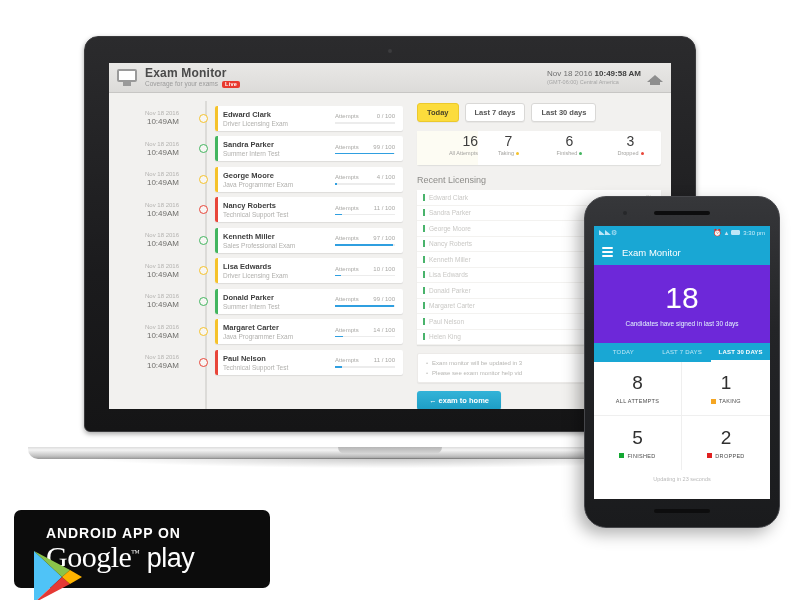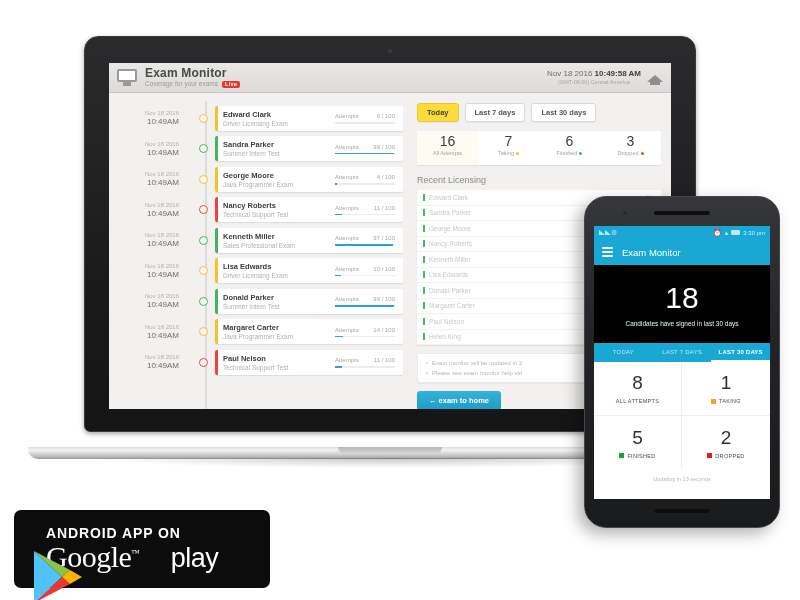--- a/index.html
+++ b/index.html
@@ -61,21 +61,21 @@
       border:2px solid #9a9a9a; border-radius:2px; background:#fff; }
   .monitor-icon .stand { position:absolute; left:6px; top:13px; width:8px; height:4px; background:#9a9a9a; }
   .hdr-titles { line-height: 1; }
   .hdr-title { font-size: 12px; font-weight: bold; color: #4a4a4a; letter-spacing: .2px; }
   .hdr-sub { font-size: 6.5px; color: #9a9a9a; margin-top: 2px; display:flex; align-items:center; gap:4px;}
   .live-badge {
     background: #e8392e; color: #fff; font-size: 5.5px; font-weight: bold;
     padding: 1px 3px; border-radius: 2px; letter-spacing: .3px;
   }
   .hdr-right { margin-left:auto; display:flex; align-items:center; gap:6px; }
-  .hdr-time { text-align: center; line-height: 1.25; margin-left: 35px; }
+  .hdr-time { text-align: left; line-height: 1.25; margin-left: 35px; }
   .hdr-time .t1 { font-size: 8px; color: #6f6f6f; }
   .hdr-time .t1 b { color:#3f3f3f; }
   .hdr-time .t2 { font-size: 5.5px; color: #a6a6a6; }
   .home-icon { width:16px; height:14px; position:relative; }
   .home-icon i { position:absolute; left:0; top:4px; width:0; height:0;
     border-left:8px solid transparent; border-right:8px solid transparent; border-bottom:7px solid #8e8e8e; }
   .home-icon u { position:absolute; left:3px; top:8px; width:10px; height:6px; background:#8e8e8e; }
 
   
   .app-body { display: flex; height: calc(100% - 30px); background: #f2f1ef; }
@@ -110,21 +110,21 @@
     font-size: 7.5px; font-weight: bold; color: #555; background: #fff;
     border: 1px solid #d9d8d6; border-radius: 3px; padding: 4px 9px;
     box-shadow: 0 1px 0 rgba(0,0,0,.04);
   }
   .rtab.active { background: #fcdc3c; border-color: #ecc92c; color: #4a4428; }
   .stats {
     display: flex; background: #fff; border-radius: 2px; box-shadow: 0 1px 1px rgba(0,0,0,.08);
     height: 34px; margin-bottom: 10px;
   }
   .stat { flex: 1; text-align: center; padding-top: 3px; }
-  .stat.first { background: #fdfcf3; }
+  .stat.first { background: #fdfcf3; text-align: right; }
   .stat .num { font-size: 14px; color: #3d3d3d; line-height: 1; }
   .stat .lbl { font-size: 5.5px; color: #a4a3a0; margin-top: 2px; }
   .stat .lbl i { display: inline-block; width: 3px; height: 3px; border-radius: 50%; margin-left: 2px; }
   .sec-title { font-size: 9px; color: #8d8c89; margin-bottom: 5px; }
   .act-list { background: #fff; box-shadow: 0 1px 1px rgba(0,0,0,.07); }
   .act { display: flex; align-items: center; height: 15.5px; padding: 0 6px;
          border-bottom: 1px solid #f3f2f0; font-size: 6.5px; color: #d2d1ce; }
   .act .tick { width: 2px; height: 7px; background: #49b36b; margin-right: 4px; }
   .act .nm { color: #c9c8c5; }
   .act .rt { margin-left: auto; color: #dbdad7; }
@@ -154,21 +154,21 @@
   .ph-status { height: 13px; background: #19a7d4; display: flex; align-items: center;
                padding: 0 5px; color: #cdeefa; font-size: 6px; }
   .ph-status .right { margin-left: auto; display: flex; align-items: center; gap: 3px; }
   .sig { display:inline-block; width:0; height:0; border-left:6px solid #bde6f7; border-top:5px solid transparent; }
   .wifi { font-size:7px; color:#bde6f7; }
   .batt { width:9px; height:5px; border:1px solid #bde6f7; border-radius:1px; position:relative; background:#bde6f7; }
   .ph-appbar { background: #19a7d4; height: 26px; display: flex; align-items: center; padding: 0 8px; }
   .hamburger { width: 11px; margin-right: 9px; }
   .hamburger span { display: block; height: 2px; background: #fff; margin: 2px 0; border-radius: 1px; }
   .ph-apptitle { color: #fff; font-size: 9.5px; }
-  .ph-hero { background: #000000; text-align: center; padding: 18px 0 16px; }
+  .ph-hero { background: #6d28d9; text-align: center; padding: 18px 0 16px; }
   .ph-hero .big { color: #fff; font-size: 30px; line-height: 1; font-weight: 300; }
   .ph-hero .cap { color: #e4f6fd; font-size: 6.5px; margin-top: 7px; }
   .ph-tabs { background: #19a7d4; display: flex; }
   .ph-tab { flex: 1; text-align: center; color: #bfe7f6; font-size: 6px; padding: 6px 0 5px;
             border-bottom: 2px solid transparent; letter-spacing:.2px;}
   .ph-tab.active { color: #fff; border-bottom-color: #fff; font-weight: bold; }
   .ph-grid { display: flex; flex-wrap: wrap; }
   .ph-cell { width: 50%; height: 54px; display: flex; flex-direction: column;
              align-items: center; justify-content: center; }
   .ph-cell.bl { border-right: 1px solid #efefef; }
@@ -181,21 +181,21 @@
   
   .gp {
     position: absolute; left: 14px; top: 510px; width: 256px; height: 78px;
     background: #0c0c0c; border-radius: 7px; display: flex; align-items: center; padding-left: 18px;
   }
   .gp-tri { width: 0; height: 0; position: relative; margin-right: 14px; }
   .gp-svg { display:block; }
   .gp-text { line-height: 1; }
   .gp-top { color: #fff; font-size: 14px; font-weight: bold; letter-spacing: .9px; margin-bottom: 2px; }
   .gp-main { color: #fff; font-size: 30px; font-family: "Liberation Serif", serif; letter-spacing: -.5px; }
-  .gp-main .play { font-family: "Liberation Sans", sans-serif; font-weight: 300; font-size: 27px; margin-left: 24px; }
+  .gp-main .play { font-family: "Liberation Sans", sans-serif; font-weight: 300; font-size: 27px; }
   .gp-main sup { font-size: 9px; vertical-align: super; }
 </style>
 </head>
 <body>
 
 <div class="stage">
 
   <div class="laptop">
     <div class="lid">
       <div class="cam"></div>

